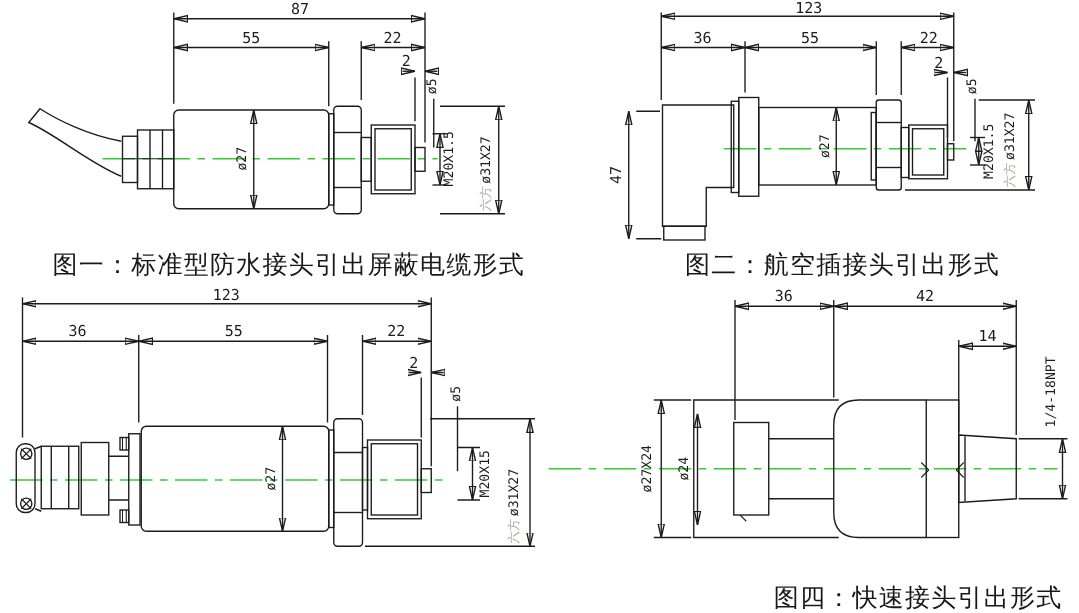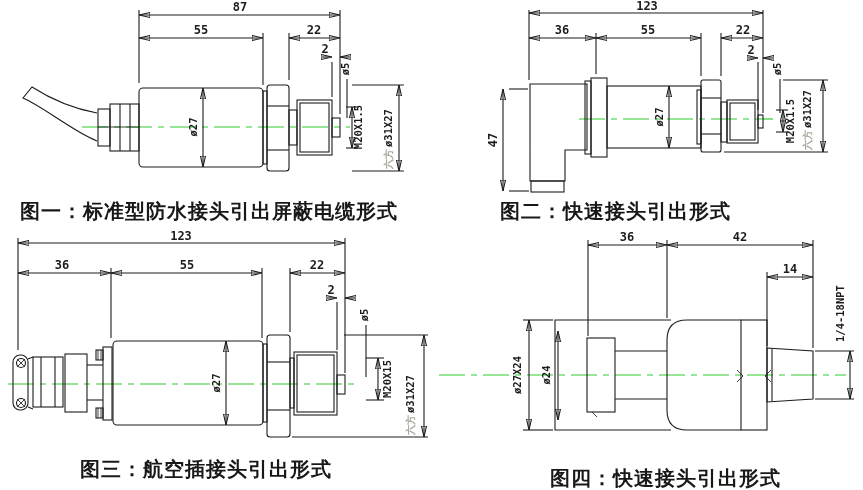--- a/index.html
+++ b/index.html
@@ -1,30 +1,30 @@
 <!DOCTYPE html>
 <html style="--line: #1c1c1c; --centerline: #33cc33; --dim-text: #1c1c1c; --hex-prefix: #a8a69a; --background: #ffffff;"><head>
 <meta charset="utf-8">
 <style>
   :root{
     --line:#1c1c1c; --centerline:#33cc33; --dim-text:#1c1c1c; --hex-prefix:#a8a69a; --background:#ffffff;
   }
   html,body{margin:0;padding:0;background:var(--background);}
   .canvas{position:relative;width:863px;height:490px;background:var(--background);overflow:hidden;
-          font-family:"DejaVu Sans Mono",monospace;font-weight:bold;}
+          font-family:"DejaVu Sans Mono",monospace;}
   svg.fig{position:absolute;}
   svg line,svg path,svg rect,svg polyline,svg polygon,svg circle{stroke:var(--line);fill:none;stroke-width:1.1px;}
   svg .thin{stroke-width:0.85px;}
   svg .centerline{stroke:var(--centerline);stroke-width:1.2px;stroke-dasharray:26 6 6 6;}
   svg text{font-family:"DejaVu Sans Mono",monospace;fill:var(--dim-text);stroke:none;}
   svg text.num{font-size:12px;}
   svg text.lbl{font-size:10.5px;}
   svg text.hexpre{font-size:10px;fill:var(--hex-prefix);}
   .caption{position:absolute;font-family:"Liberation Sans","DejaVu Sans",sans-serif;
-           font-size:20px;color:#181818;text-align:left;letter-spacing:1px;white-space:nowrap;}
+           font-size:20px;color:#181818;text-align:right;letter-spacing:1px;white-space:nowrap;}
 </style>
 </head>
 <body>
 
 <div class="canvas">
 
 <svg width="0" height="0" style="position:absolute">
   <defs>
     <marker id="arr" markerUnits="userSpaceOnUse" markerWidth="11" markerHeight="7" viewBox="0 0 11 7" refX="11" refY="3.5" orient="auto-start-reverse">
       <path d="M11,3.5 L0,1 L0,6 Z" fill="#1c1c1c" stroke="none"></path>
@@ -161,21 +161,21 @@
   <text class="num" x="217" y="34" text-anchor="middle">55</text>
   <text class="num" x="312" y="34" text-anchor="middle">22</text>
   <text class="num" x="320" y="54" text-anchor="middle">2</text>
   <text class="num" x="66" y="140" text-anchor="middle" transform="rotate(-90 66 140)">47</text>
   <text class="lbl" x="350" y="69" text-anchor="middle" transform="rotate(-90 350 69)">ø5</text>
   <text class="lbl" x="232" y="117" text-anchor="middle" transform="rotate(-90 232 117)">ø27</text>
   <text class="lbl" x="363" y="121" text-anchor="middle" transform="rotate(-90 363 121)">M20X1.5</text>
   <text class="hexpre" x="380" y="150" transform="rotate(-90 380 150)">六方</text>
   <text class="lbl" x="380" y="128" transform="rotate(-90 380 128)">ø31X27</text>
 </svg>
-<div class="caption" style="left:500px;top:198px;width:300px">图二：快速接头引出形式</div>
+<div class="caption" style="left:500px;top:198px;width:300px">图二：航空插接头引出形式</div>
 
 <svg class="fig" style="left:0;top:230px" width="431" height="226" viewBox="0 0 431 226">
 
   <line class="centerline" x1="8" y1="154" x2="356" y2="154"></line>
 
   <g>
     <rect x="13" y="125" width="15" height="55" rx="7"></rect>
     <circle cx="21" cy="133" r="4.5"></circle>
     <circle cx="21" cy="173" r="4.5"></circle>
     <line class="thin" x1="17" y1="129" x2="25" y2="137"></line>
@@ -245,21 +245,20 @@
   <text class="num" x="62" y="39" text-anchor="middle">36</text>
   <text class="num" x="187" y="39" text-anchor="middle">55</text>
   <text class="num" x="317" y="39" text-anchor="middle">22</text>
   <text class="num" x="331" y="64" text-anchor="middle">2</text>
   <text class="lbl" x="368" y="85" text-anchor="middle" transform="rotate(-90 368 85)">ø5</text>
   <text class="lbl" x="220" y="153" text-anchor="middle" transform="rotate(-90 220 153)">ø27</text>
   <text class="lbl" x="391" y="149" text-anchor="middle" transform="rotate(-90 391 149)">M20X15</text>
   <text class="hexpre" x="414" y="205" transform="rotate(-90 414 205)">六方</text>
   <text class="lbl" x="414" y="183" transform="rotate(-90 414 183)">ø31X27</text>
 </svg>
-<div class="caption" style="left:80px;top:456px;width:300px">图三：航空插接头引出形式</div>
 
 <svg class="fig" style="left:431px;top:230px" width="432" height="226" viewBox="0 0 432 226">
 
   <line class="centerline" x1="8" y1="145" x2="415" y2="145"></line>
 
   <g>
     <polyline points="240,90 124,90 124,200 240,200"></polyline>
     <rect x="156" y="108" width="28" height="74"></rect>
     <line class="thin" x1="161" y1="182" x2="166" y2="187"></line>
     <line x1="184" y1="121" x2="236" y2="121"></line>

